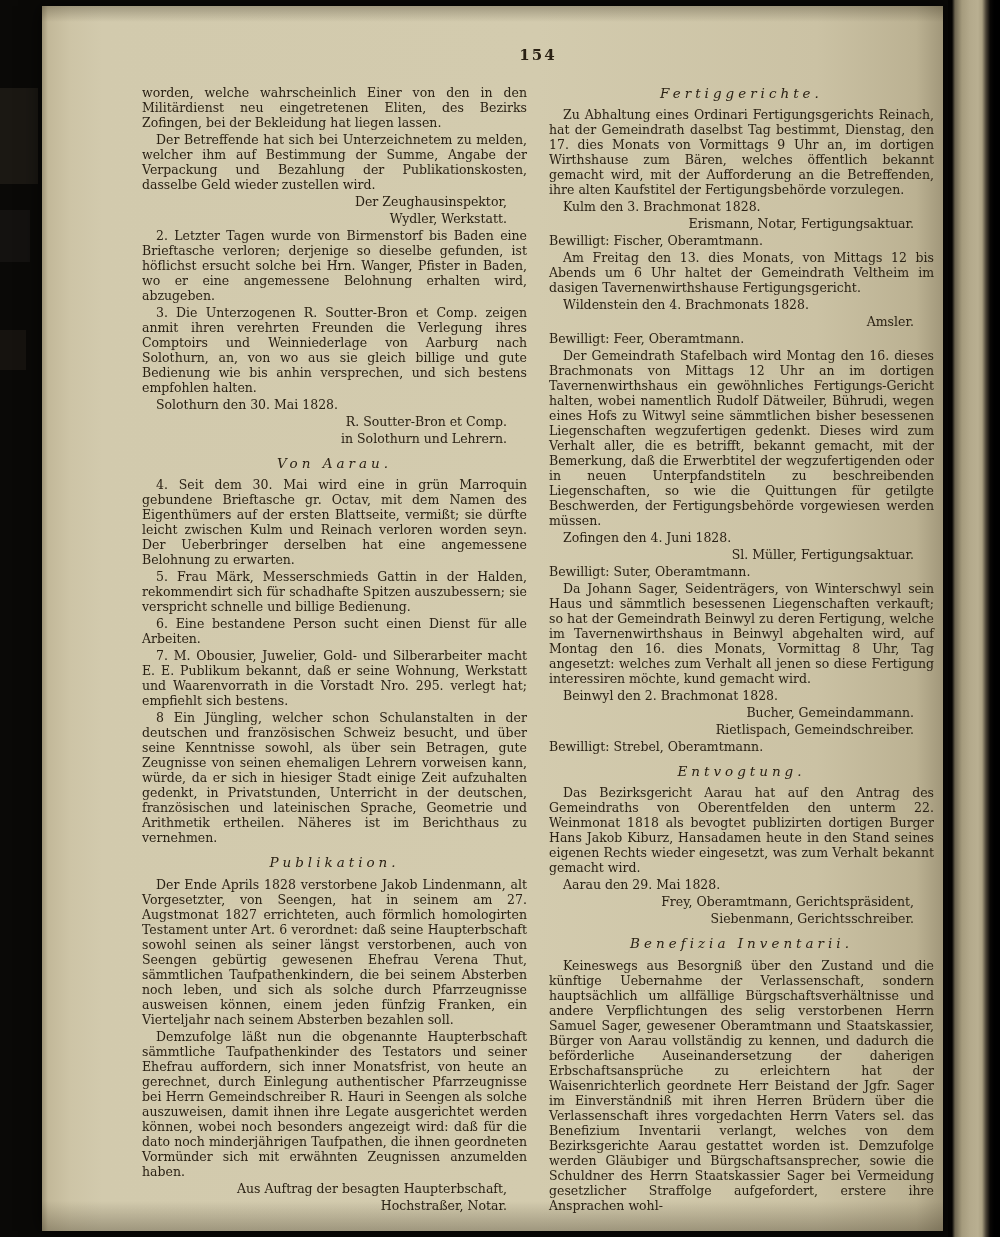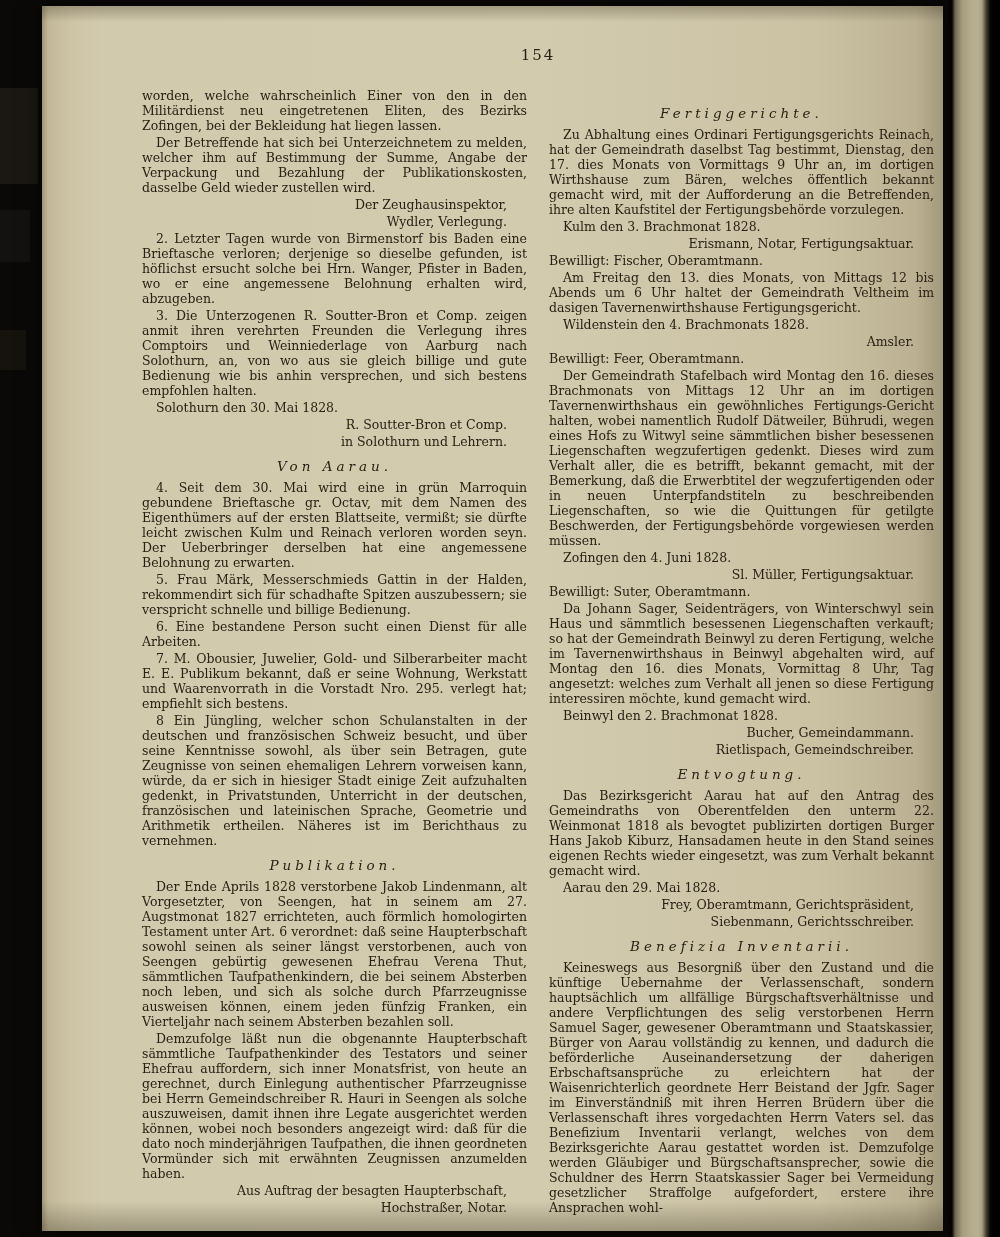--- a/index.html
+++ b/index.html
@@ -20,22 +20,22 @@
       linear-gradient(180deg, rgba(50,42,25,.30) 0, rgba(50,42,25,0) 16px, rgba(50,42,25,0) 1195px, rgba(50,42,25,.32) 100%),
       linear-gradient(90deg,#9e9477 0,#c2b899 6px,#cdc4a6 28px,#d2caad 60px,#d3cbae 55%,#cbc2a4 86%,#bbb192 97%,#a1977a 100%);
     box-shadow:0 0 20px rgba(0,0,0,.65);
   }
   .edge{
     position:absolute;left:948px;top:0;width:52px;height:1237px;
     background:linear-gradient(90deg,#050403 0,#050403 4px,#6d6550 7px,#a59b7d 14px,#b4aa8c 22px,#b9af91 30px,#a99f81 34px,#4a4336 38px,#0a0806 42px,#000 46px,#000 100%);
   }
   .content{position:absolute;left:100px;top:40px;width:792px;color:#2a2114;}
   .pageno{
-    text-align:center;font-size:15px;font-weight:normal;letter-spacing:2px;
-    margin-bottom:24px;
+    text-align:center;font-size:15px;font-weight:bold;letter-spacing:2px;
+    margin-bottom:12px;
   }
   .cols{display:flex;gap:22px;align-items:flex-end;}
   .col{width:385px;font-size:12.5px;line-height:1.2;hyphens:auto;}
   .para{text-align:justify;text-indent:14px;margin:0 0 2px 0;}
   .flush{text-indent:0;}
   .heading{
     text-align:center;text-indent:0;font-size:13.5px;letter-spacing:4px;
     margin:9px 0 6px 0;
     font-style:italic;
   }
@@ -50,21 +50,21 @@
   <div class="artifact a3"></div>
 
   <div class="paper">
     <div class="content">
       <div class="pageno">154</div>
       <div class="cols">
         <div class="col" id="col-left">
             <div class="para flush">worden, welche wahrscheinlich Einer von den in den Militärdienst neu eingetretenen Eliten, des Bezirks Zofingen, bei der Bekleidung hat liegen lassen.</div>
             <div class="para body">Der Betreffende hat sich bei Unterzeichnetem zu melden, welcher ihm auf Bestimmung der Summe, Angabe der Verpackung und Bezahlung der Publikationskosten, dasselbe Geld wieder zustellen wird.</div>
             <div class="para right">Der Zeughausinspektor,</div>
-            <div class="para right">Wydler, Verlegung.</div>
+            <div class="para right">Wydler, Werkstatt.</div>
             <div class="para body">2. Letzter Tagen wurde von Birmenstorf bis Baden eine Brieftasche verloren; derjenige so dieselbe gefunden, ist höflichst ersucht solche bei Hrn. Wanger, Pfister in Baden, wo er eine angemessene Belohnung erhalten wird, abzugeben.</div>
             <div class="para body">3. Die Unterzogenen R. Soutter-Bron et Comp. zeigen anmit ihren verehrten Freunden die Verlegung ihres Comptoirs und Weinniederlage von Aarburg nach Solothurn, an, von wo aus sie gleich billige und gute Bedienung wie bis anhin versprechen, und sich bestens empfohlen halten.</div>
             <div class="para body">Solothurn den 30. Mai 1828.</div>
             <div class="para right">R. Soutter-Bron et Comp.</div>
             <div class="para right">in Solothurn und Lehrern.</div>
             <div class="para heading">Von Aarau.</div>
             <div class="para body">4. Seit dem 30. Mai wird eine in grün Marroquin gebundene Brieftasche gr. Octav, mit dem Namen des Eigenthümers auf der ersten Blattseite, vermißt; sie dürfte leicht zwischen Kulm und Reinach verloren worden seyn. Der Ueberbringer derselben hat eine angemessene Belohnung zu erwarten.</div>
             <div class="para body">5. Frau Märk, Messerschmieds Gattin in der Halden, rekommendirt sich für schadhafte Spitzen auszubessern; sie verspricht schnelle und billige Bedienung.</div>
             <div class="para body">6. Eine bestandene Person sucht einen Dienst für alle Arbeiten.</div>
             <div class="para body">7. M. Obousier, Juwelier, Gold- und Silberarbeiter macht E. E. Publikum bekannt, daß er seine Wohnung, Werkstatt und Waarenvorrath in die Vorstadt Nro. 295. verlegt hat; empfiehlt sich bestens.</div>
@@ -86,20 +86,21 @@
             <div class="para right">Amsler.</div>
             <div class="para flush">Bewilligt: Feer, Oberamtmann.</div>
             <div class="para body">Der Gemeindrath Stafelbach wird Montag den 16. dieses Brachmonats von Mittags 12 Uhr an im dortigen Tavernenwirthshaus ein gewöhnliches Fertigungs-Gericht halten, wobei namentlich Rudolf Dätweiler, Bührudi, wegen eines Hofs zu Witwyl seine sämmtlichen bisher besessenen Liegenschaften wegzufertigen gedenkt. Dieses wird zum Verhalt aller, die es betrifft, bekannt gemacht, mit der Bemerkung, daß die Erwerbtitel der wegzufertigenden oder in neuen Unterpfandstiteln zu beschreibenden Liegenschaften, so wie die Quittungen für getilgte Beschwerden, der Fertigungsbehörde vorgewiesen werden müssen.</div>
             <div class="para body">Zofingen den 4. Juni 1828.</div>
             <div class="para right">Sl. Müller, Fertigungsaktuar.</div>
             <div class="para flush">Bewilligt: Suter, Oberamtmann.</div>
             <div class="para body">Da Johann Sager, Seidenträgers, von Winterschwyl sein Haus und sämmtlich besessenen Liegenschaften verkauft; so hat der Gemeindrath Beinwyl zu deren Fertigung, welche im Tavernenwirthshaus in Beinwyl abgehalten wird, auf Montag den 16. dies Monats, Vormittag 8 Uhr, Tag angesetzt: welches zum Verhalt all jenen so diese Fertigung interessiren möchte, kund gemacht wird.</div>
             <div class="para body">Beinwyl den 2. Brachmonat 1828.</div>
             <div class="para right">Bucher, Gemeindammann.</div>
             <div class="para right">Rietlispach, Gemeindschreiber.</div>
+            <div class="para flush">Bewilligt: Strebel, Oberamtmann.</div>
             <div class="para heading">Entvogtung.</div>
             <div class="para body">Das Bezirksgericht Aarau hat auf den Antrag des Gemeindraths von Oberentfelden den unterm 22. Weinmonat 1818 als bevogtet publizirten dortigen Burger Hans Jakob Kiburz, Hansadamen heute in den Stand seines eigenen Rechts wieder eingesetzt, was zum Verhalt bekannt gemacht wird.</div>
             <div class="para body">Aarau den 29. Mai 1828.</div>
             <div class="para right">Frey, Oberamtmann, Gerichtspräsident,</div>
             <div class="para right">Siebenmann, Gerichtsschreiber.</div>
             <div class="para heading">Benefizia Inventarii.</div>
             <div class="para body">Keineswegs aus Besorgniß über den Zustand und die künftige Uebernahme der Verlassenschaft, sondern hauptsächlich um allfällige Bürgschaftsverhältnisse und andere Verpflichtungen des selig verstorbenen Herrn Samuel Sager, gewesener Oberamtmann und Staatskassier, Bürger von Aarau vollständig zu kennen, und dadurch die beförderliche Auseinandersetzung der daherigen Erbschaftsansprüche zu erleichtern hat der Waisenrichterlich geordnete Herr Beistand der Jgfr. Sager im Einverständniß mit ihren Herren Brüdern über die Verlassenschaft ihres vorgedachten Herrn Vaters sel. das Benefizium Inventarii verlangt, welches von dem Bezirksgerichte Aarau gestattet worden ist. Demzufolge werden Gläubiger und Bürgschaftsansprecher, sowie die Schuldner des Herrn Staatskassier Sager bei Vermeidung gesetzlicher Straffolge aufgefordert, erstere ihre Ansprachen wohl-</div>
           </div>
       </div>
     </div>

